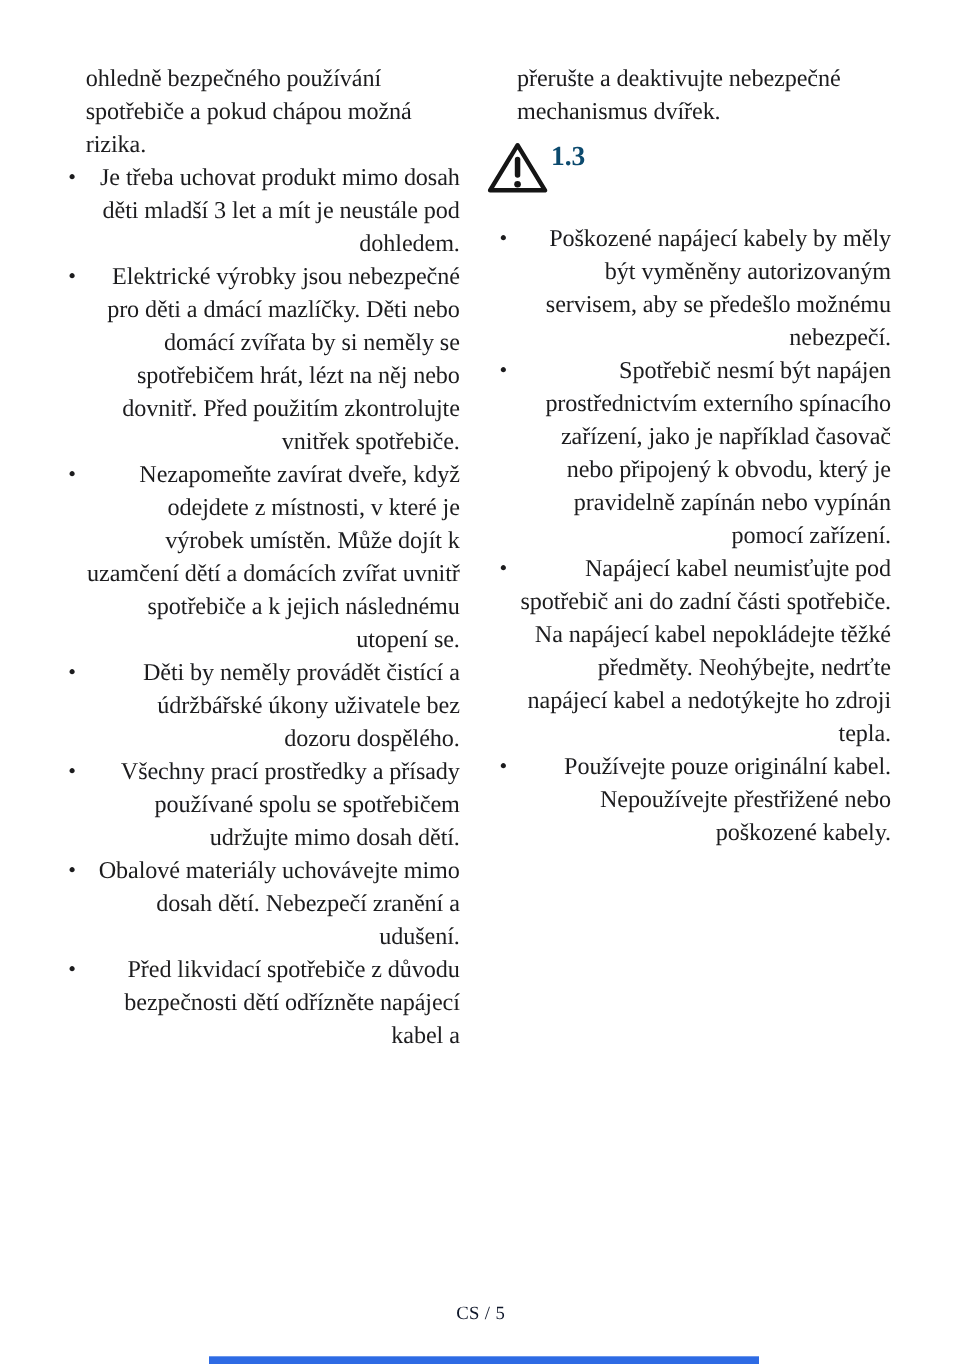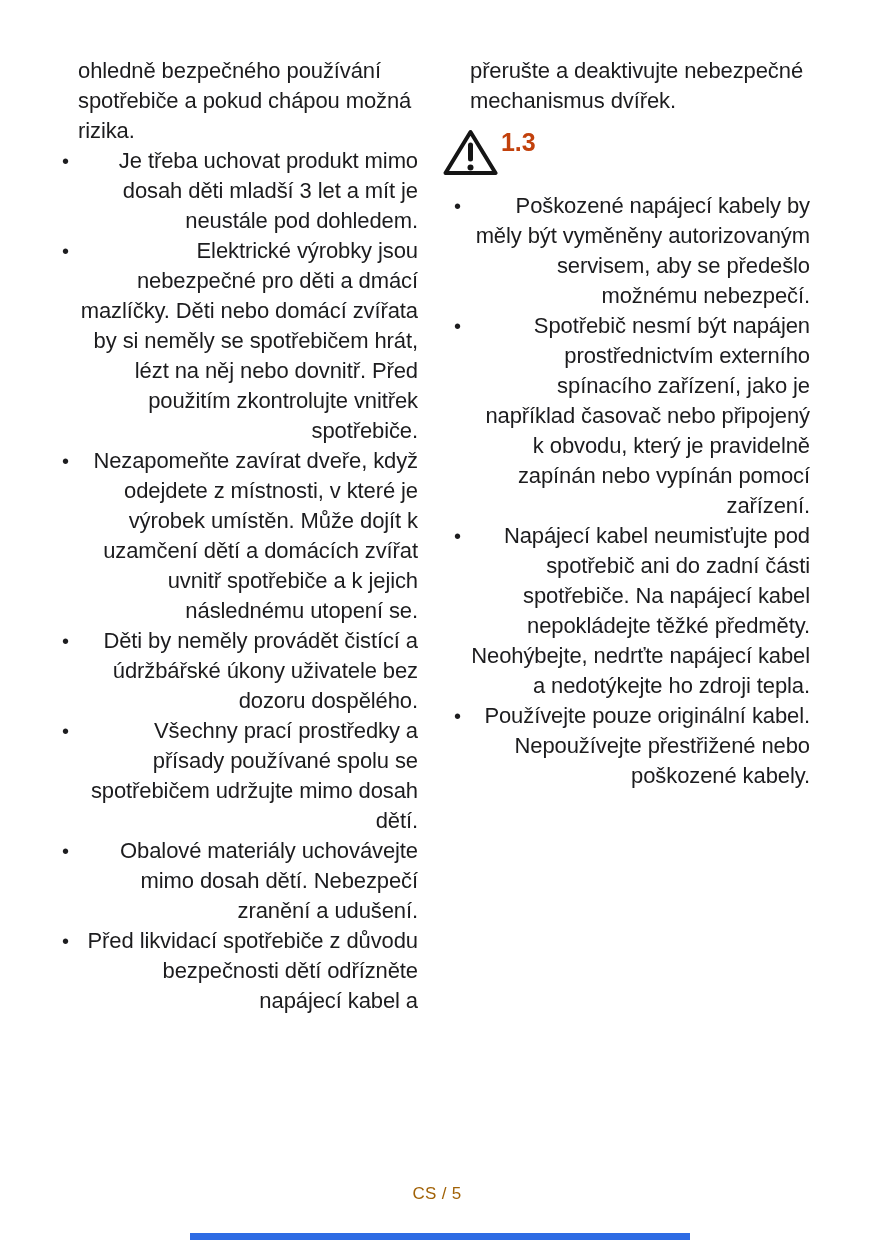--- a/index.html
+++ b/index.html
@@ -6,21 +6,21 @@
   body{
     width:874px;height:1240px;
     background:#ffffff;
     font-family:"Liberation Sans",sans-serif;
     color:#1c1c1e;
     position:relative;
     overflow:hidden;
   }
   .page{
     position:absolute;top:0;left:0;
-    width:874px;height:1240px;
+    width:874px;height:1240px;font-family:Liberation Serif, serif;
   }
   .columns{
     display:flex;
     padding:56px 0 0 60px;
     gap:34px;
   }
   .col{
     width:358px;
     font-size:22px;
     line-height:30px;
@@ -40,25 +40,25 @@
   }
   ul.bullets li::before{
     content:"\2022";
     position:absolute;
     left:2px;top:0;
     font-size:20px;
   }
   .section-head{
     display:flex;
     align-items:flex-start;
-    margin:10px 0 15px 0;
+    margin:10px 0 26px 0;
     font-weight:bold;
     font-size:25px;
     line-height:33px;
-    color:#c2410c;
+    color:#0c4a6e;
   }
   .warn-icon{
     flex:0 0 auto;
     margin-left:-9px;
     margin-right:3px;
     margin-top:2px;
     width:55px;height:48px;
   }
   .head-num{
     flex:0 0 auto;
@@ -67,21 +67,21 @@
   .head-title{
     width:155px;
   }
   .footer{
     position:absolute;
     left:0;bottom:36px;
     width:874px;
     text-align:center;
     font-size:17px;
     letter-spacing:0.3px;
-    color:#a16207;
+    color:#0f172a;
   }
   .bottom-bar{
     position:absolute;
     left:190px;bottom:0;
     width:500px;height:7px;
     background:#2e6be4;
   }
 </style>
 </head>
 <body>

